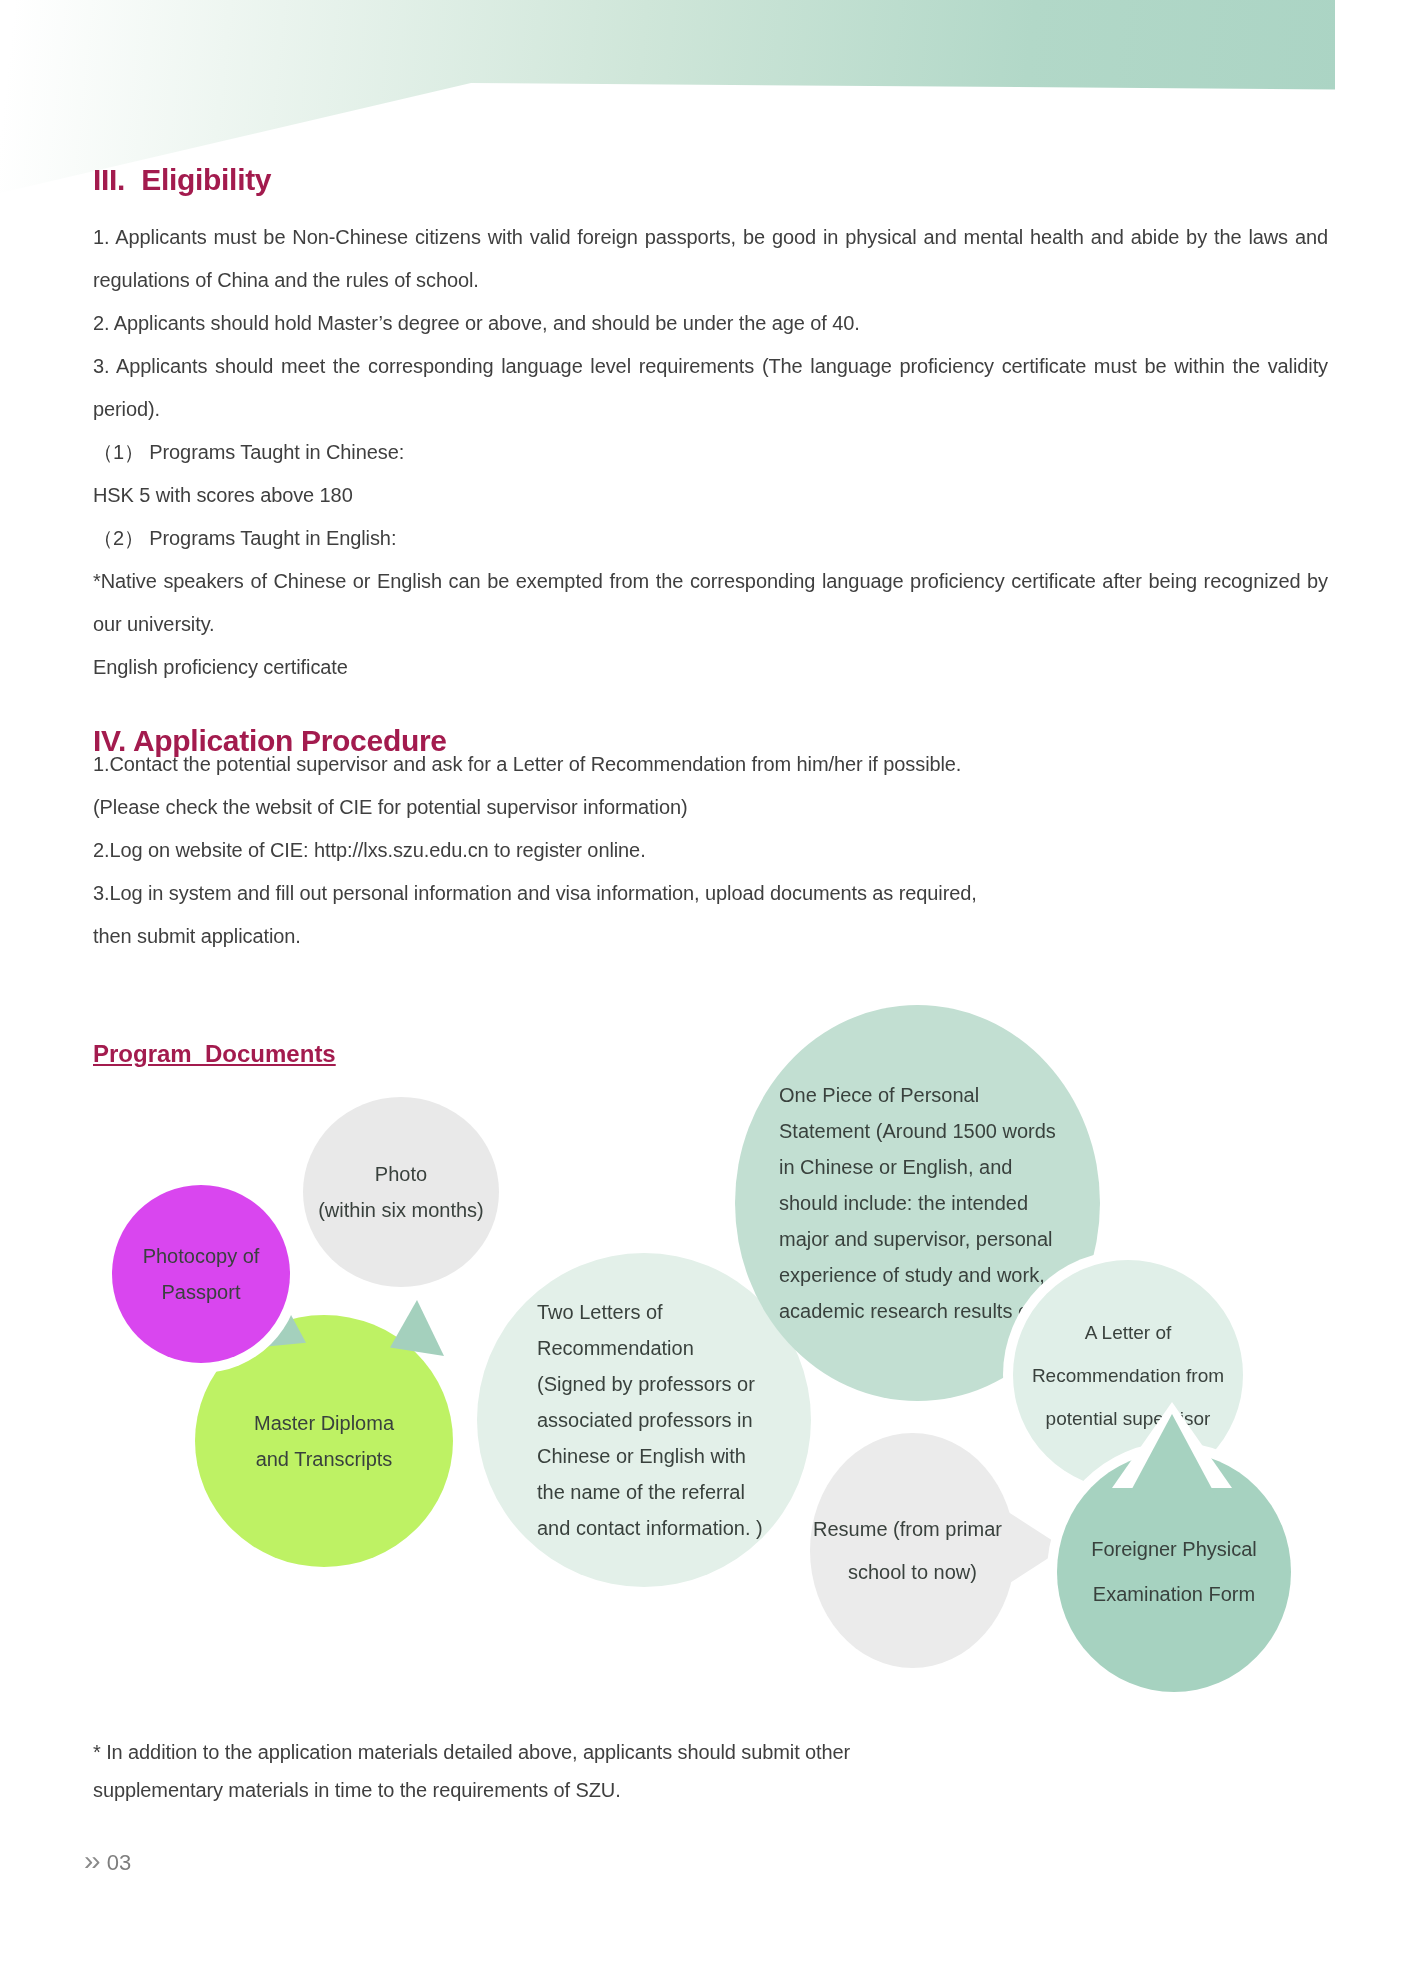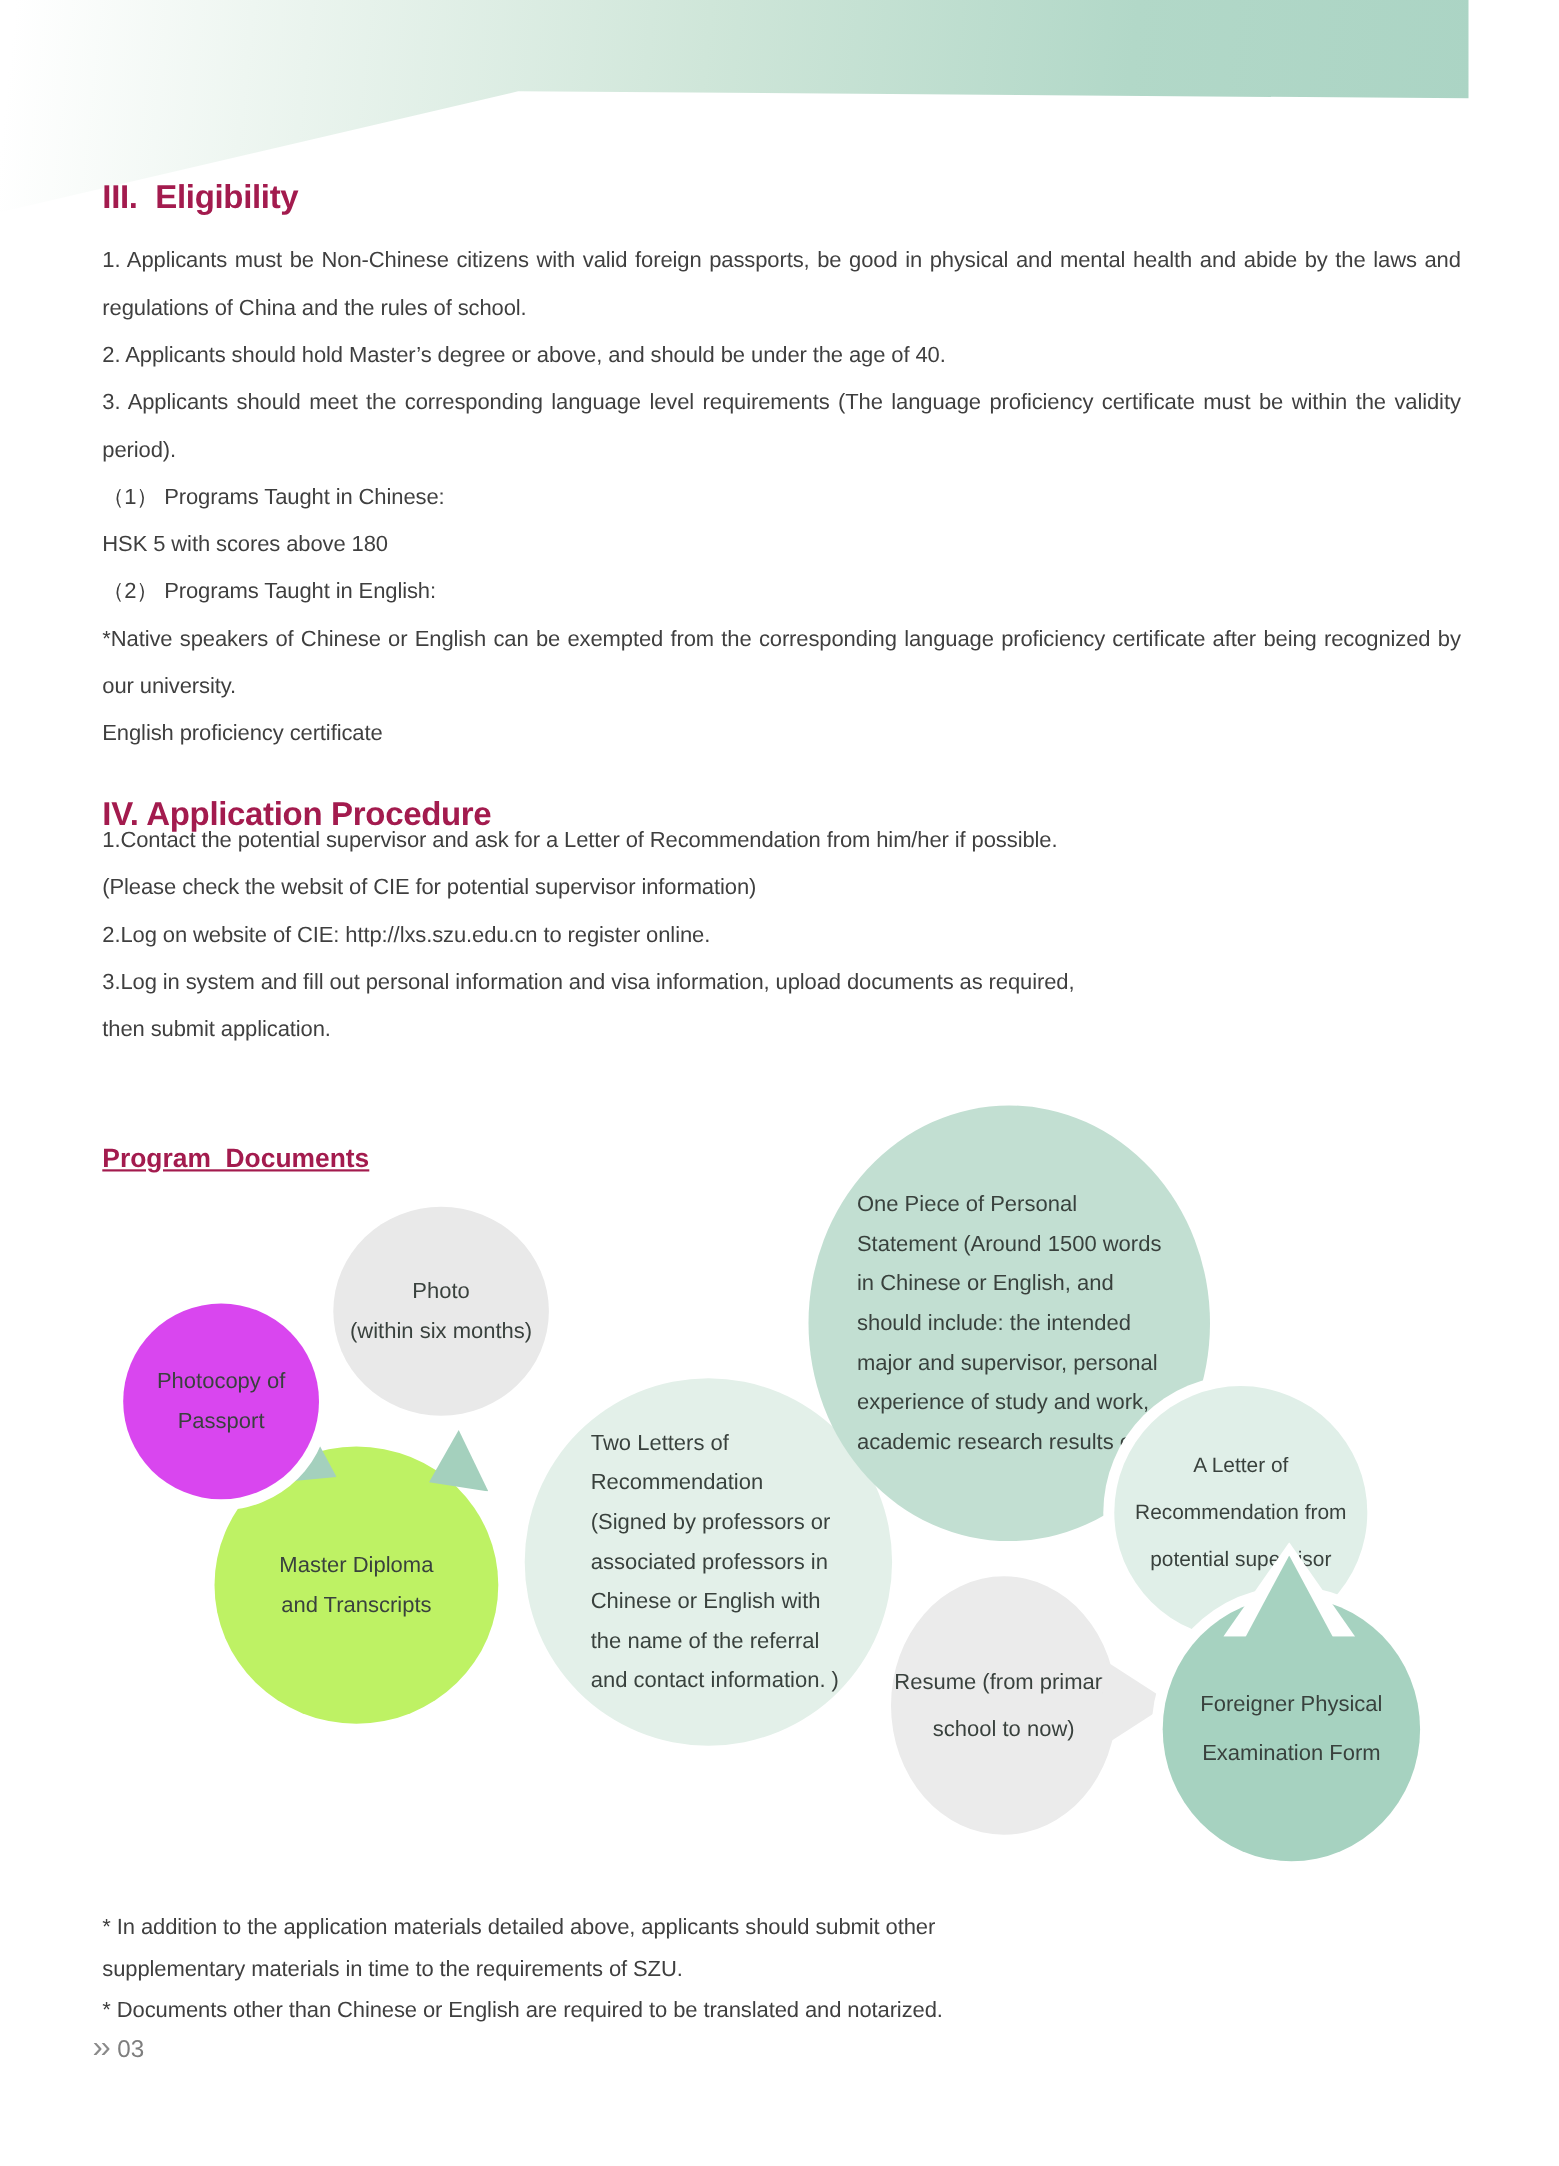--- a/index.html
+++ b/index.html
@@ -150,20 +150,19 @@
       <span class="btxt">Foreigner Physical
 Examination Form</span>
     </div>
     <div class="shape" id="f-tail-white"></div>
     <div class="shape" id="f-tail-green" style="background-color: rgb(166, 210, 192);"></div>
 
   </div>
 
   <div class="body-text" id="notes-text">
     <p>* In addition to the application materials detailed above, applicants should submit other supplementary materials in time to the requirements of SZU.</p>
-    <p>* Documents other than Chinese or English are required to be translated and notarized.</p>
   </div>
 
   <div class="page-number">
     <span class="chev">››</span><span>03</span>
   </div>
 
 </div>
 
 </body></html>

